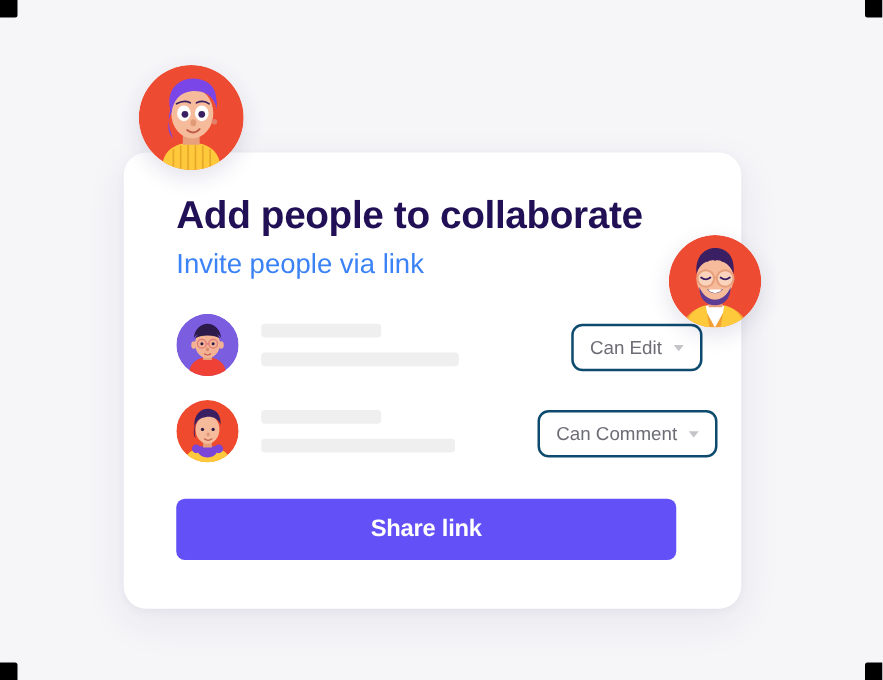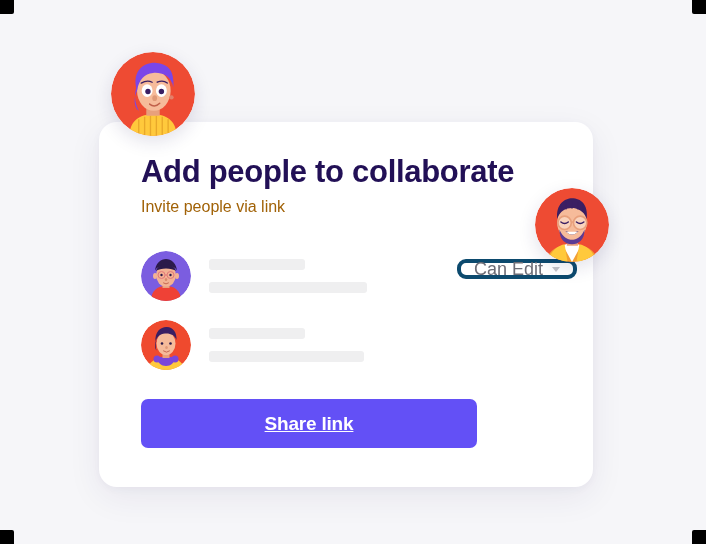--- a/index.html
+++ b/index.html
@@ -49,23 +49,23 @@
     font-size: 31px;
     font-weight: bold;
     color: #221056;
     letter-spacing: -0.3px;
     white-space: nowrap;
   }
   .card-subtitle {
     position: absolute;
     left: 42px;
     top: 76px;
-    font-size: 16px;
+    font-size: 22px;
     font-weight: normal;
-    color: #a16207;
+    color: #3b82f6;
     white-space: nowrap;
   }
 
   
   .person-row {
     position: absolute;
     left: 42px;
     width: 412px;
     height: 52px;
     display: flex;
@@ -93,28 +93,28 @@
     height: 11px;
   }
   .line.short { width: 96px; }
   .line.long  { width: 158px; margin-top: 12px; }
   .row-1 .line.long { width: 155px; }
 
   
   .perm-btn {
     position: absolute;
     background: #ffffff;
-    border: 4px solid #0c4a6e;
+    border: 2px solid #0c4a6e;
     border-radius: 9px;
-    height: 20px;
+    height: 38px;
     display: flex;
     align-items: center;
     gap: 9px;
     padding: 0 13px;
-    font-size: 18px;
+    font-size: 15px;
     color: #6d6d76;
     box-sizing: border-box;
     cursor: pointer;
     white-space: nowrap;
   }
   .perm-btn.p0 { left: 358px; top: 137px; }
   .perm-btn.p1 { left: 331px; top: 206px; }
   .caret {
     width: 0;
     height: 0;
@@ -122,35 +122,34 @@
     border-right: 4px solid transparent;
     border-top: 5px solid #c4c4c8;
     flex: 0 0 auto;
   }
 
   
   .share-btn {
     position: absolute;
     left: 42px;
     top: 277px;
-    width: 336px;
+    width: 400px;
     height: 49px;
     background: #6350f6;
     border: none;
     border-radius: 7px;
     color: #ffffff;
     font-size: 19px;
     font-weight: bold;
     font-family: "Liberation Sans", sans-serif;
     letter-spacing: -0.2px;
     cursor: pointer;
     display: flex;
     align-items: center;
     justify-content: center;
-    text-decoration: underline;
   }
 
   
   .float-avatar {
     position: absolute;
     border-radius: 50%;
     overflow: hidden;
     z-index: 40;
   }
   .float-avatar.top-left {
@@ -231,20 +230,24 @@
         <circle cx="32" cy="78" r="7" fill="#7b46d8"></circle>
         <circle cx="68" cy="78" r="7" fill="#7b46d8"></circle>
       </svg>
     </div>
     <div class="row-lines">
       <div class="line short"></div>
       <div class="line long"></div>
     </div>
   </div>
 
+  <div class="perm-btn p1">
+    <span>Can Comment</span>
+    <span class="caret"></span>
+  </div>
 
   <button class="share-btn">Share link</button>
 </div>
 
 <div class="float-avatar top-left">
   <svg class="avatar-svg" viewBox="0 0 100 100">
     <circle cx="50" cy="50" r="50" fill="#ee4b33"></circle>
     <path d="M22 100 C22 82 34 74 50 74 C66 74 78 82 78 100 Z" fill="#ffc93c"></path>
     <g stroke="#e8a82a" stroke-width="1.6">
       <line x1="33" y1="80" x2="33" y2="100"></line>

